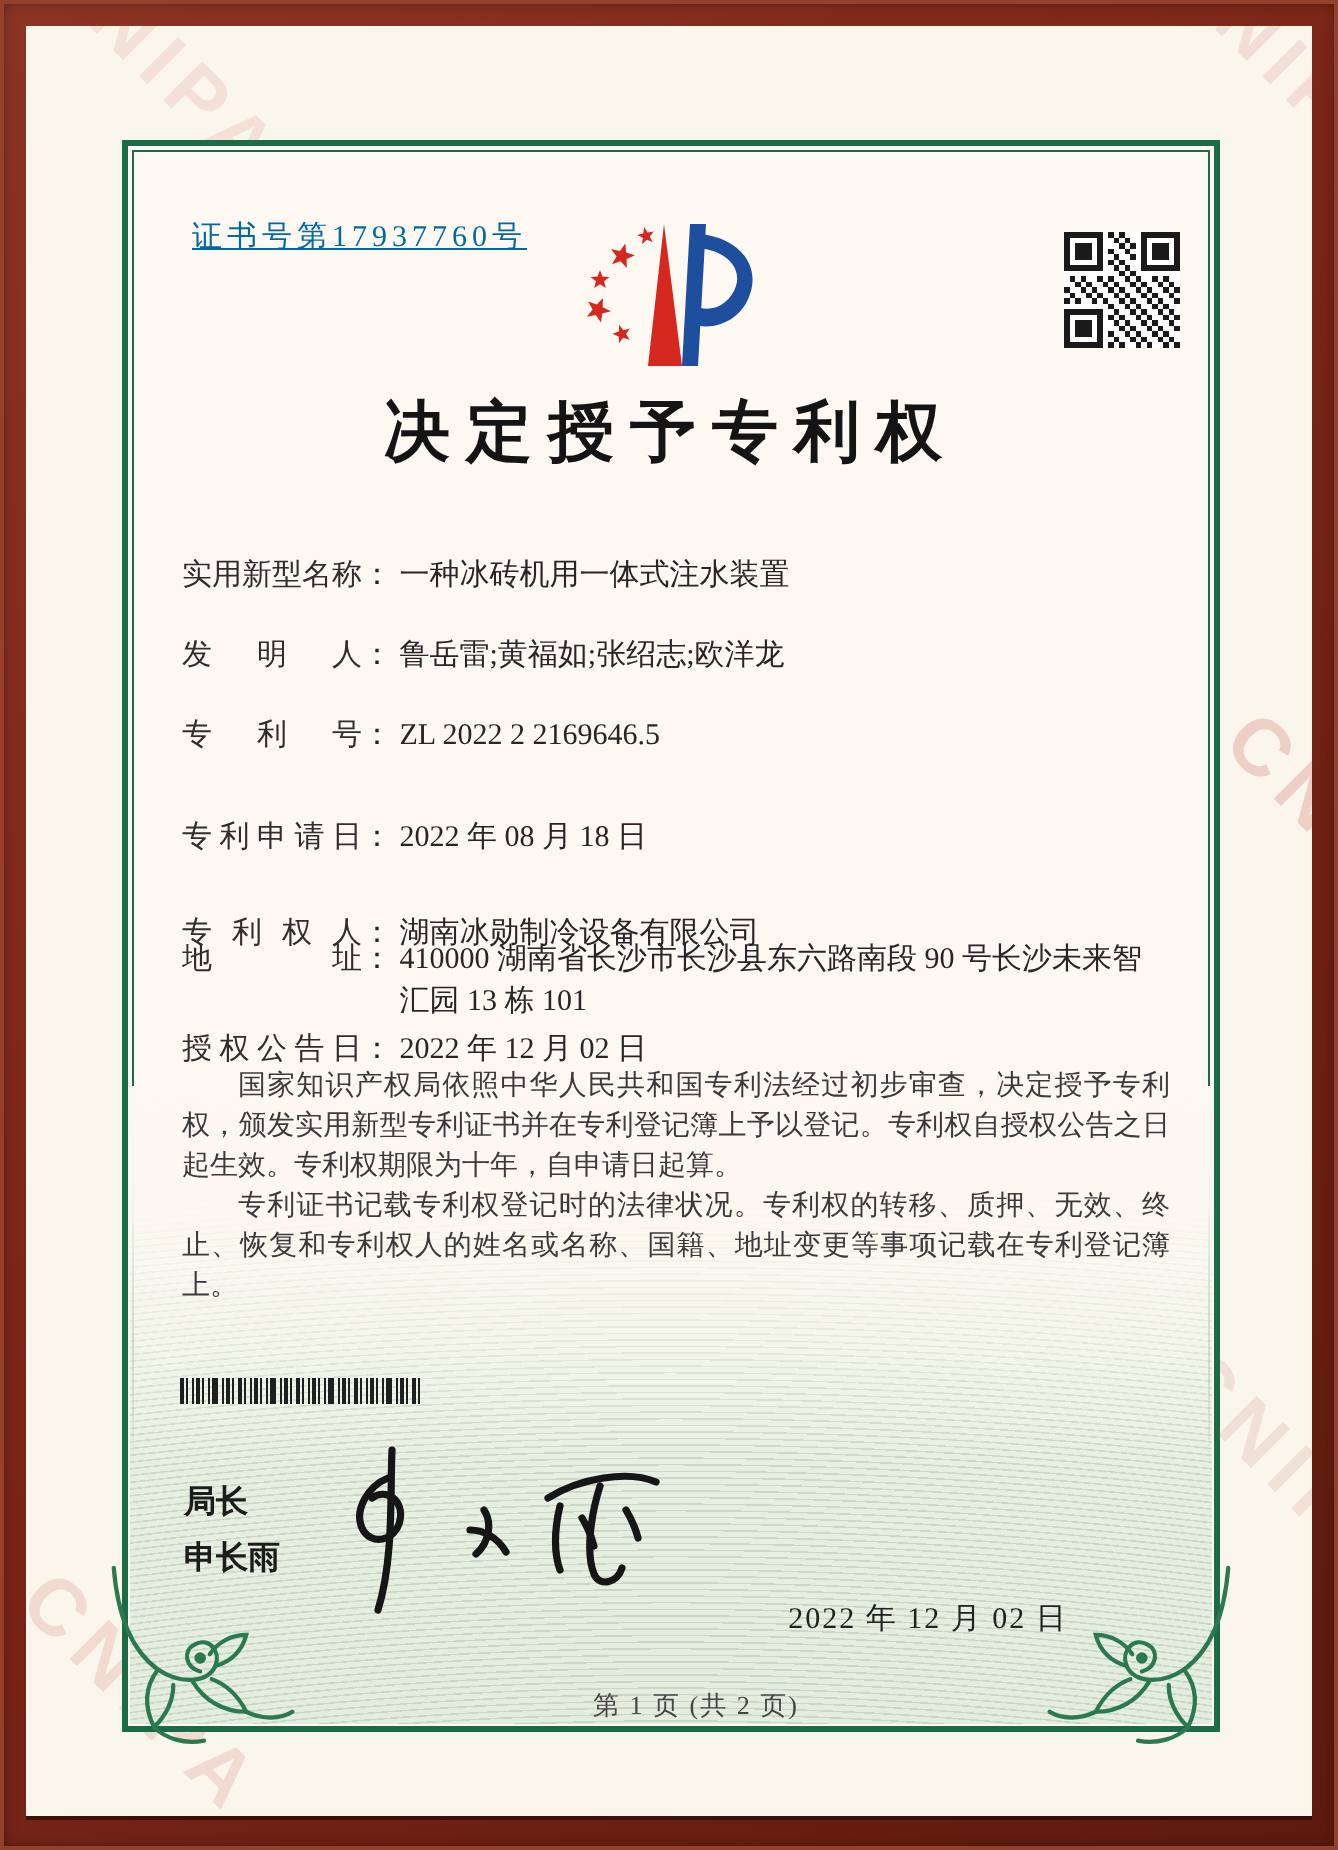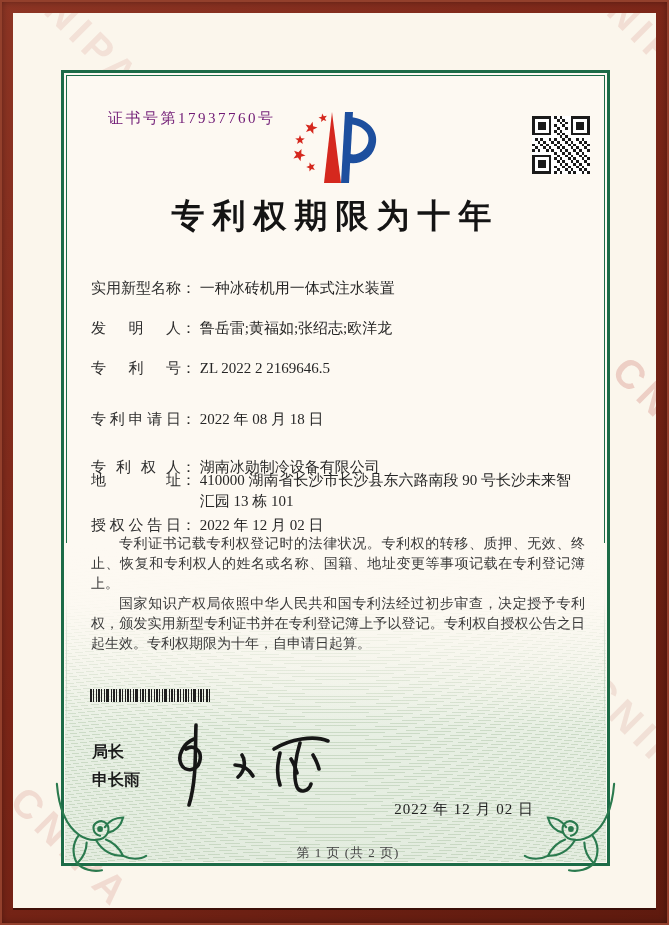--- a/index.html
+++ b/index.html
@@ -20,21 +20,21 @@
   .wm6{left:556px;top:700px;font-size:40px;color:rgba(210,160,148,.25);}
   
   .cert{position:absolute;left:48px;top:57px;width:543px;height:790px;
     border:3px solid #1c6b47;background:#fdf9f2;}
   .cert::before{content:"";position:absolute;inset:2px;border:1px solid #1c6b47;pointer-events:none;}
   .wave{position:absolute;left:1px;right:1px;bottom:1px;top:470px;
     background-image:
       linear-gradient(to bottom,#fdf9f2 0px,rgba(253,249,242,.95) 60px,rgba(253,249,242,0) 185px),
       repeating-radial-gradient(140% 120% at 50% 250%,rgba(148,178,140,.34) 0 1.5px,rgba(0,0,0,0) 1.5px 6.5px),
       linear-gradient(to bottom,rgba(231,239,227,.15) 0,#e7efe3 190px,#e3ecdf 100%);}
-  .cert-no{position:absolute;left:44px;top:36px;font-size:15px;letter-spacing:2.5px;color:#701a75;}
+  .cert-no{position:absolute;left:32px;top:36px;font-size:15px;letter-spacing:2.5px;color:#0369a1;text-decoration:underline;}
   .logo{position:absolute;left:226px;top:36px;width:90px;height:80px;}
   .qr{position:absolute;left:468px;top:43px;width:58px;height:58px;}
   .title{position:absolute;left:0;right:0;top:121px;text-align:center;
     font-size:33px;font-weight:700;letter-spacing:8px;color:#141414;}
   .frow{position:absolute;left:27px;width:500px;font-size:15px;color:#262626;line-height:21px;}
   .flabel{display:inline-block;width:90px;text-align:justify;text-align-last:justify;
     vertical-align:top;color:#2e2e2e;}
   .fcolon{display:inline-block;vertical-align:top;}
   .fvalue{display:inline-block;vertical-align:top;max-width:372px;}
   .r0{top:205px}.r1{top:245px}.r2{top:285px}.r3{top:336px}.r4{top:384px}.r5{top:397px}.r6{top:442px}
@@ -194,21 +194,21 @@
           <rect x="19" y="14" width="1" height="1" fill="#1a1a1a"></rect>
           <rect x="19" y="16" width="1" height="1" fill="#1a1a1a"></rect>
           <rect x="19" y="19" width="1" height="1" fill="#1a1a1a"></rect>
           <rect x="20" y="10" width="1" height="1" fill="#1a1a1a"></rect>
           <rect x="20" y="12" width="1" height="1" fill="#1a1a1a"></rect>
           <rect x="20" y="15" width="1" height="1" fill="#1a1a1a"></rect>
           <rect x="20" y="17" width="1" height="1" fill="#1a1a1a"></rect>
           <rect x="20" y="20" width="1" height="1" fill="#1a1a1a"></rect>
         </svg>
 
-      <div class="title">专利权期限为十年</div>
+      <div class="title">决定授予专利权</div>
 
       <div class="frow r0">
         <span class="flabel">实用新型名称</span><span class="fcolon">：</span>
         <span class="fvalue">一种冰砖机用一体式注水装置</span>
       </div>
       <div class="frow r1">
         <span class="flabel">发明人</span><span class="fcolon">：</span>
         <span class="fvalue">鲁岳雷;黄福如;张绍志;欧洋龙</span>
       </div>
       <div class="frow r2">
@@ -227,22 +227,22 @@
         <span class="flabel">地址</span><span class="fcolon">：</span>
         <span class="fvalue">410000 湖南省长沙市长沙县东六路南段 90 号长沙未来智汇园 13 栋 101</span>
       </div>
 
       <div class="frow r6">
         <span class="flabel">授权公告日</span><span class="fcolon">：</span>
         <span class="fvalue">2022 年 12 月 02 日</span>
       </div>
 
       <div class="body-text">
+        <p>国家知识产权局依照中华人民共和国专利法经过初步审查，决定授予专利权，颁发实用新型专利证书并在专利登记簿上予以登记。专利权自授权公告之日起生效。专利权期限为十年，自申请日起算。</p>
         <p>专利证书记载专利权登记时的法律状况。专利权的转移、质押、无效、终止、恢复和专利权人的姓名或名称、国籍、地址变更等事项记载在专利登记簿上。</p>
-        <p>国家知识产权局依照中华人民共和国专利法经过初步审查，决定授予专利权，颁发实用新型专利证书并在专利登记簿上予以登记。专利权自授权公告之日起生效。专利权期限为十年，自申请日起算。</p>
       </div>
 
       <div id="barcode" class="barcode">
           <span style="width: 2px; margin-right: 1px;"></span>
           <span style="width: 1px; margin-right: 2px;"></span>
           <span style="width: 1px; margin-right: 1px;"></span>
           <span style="width: 2px; margin-right: 1px;"></span>
           <span style="width: 1px; margin-right: 2px;"></span>
           <span style="width: 1px; margin-right: 1px;"></span>
           <span style="width: 3px; margin-right: 2px;"></span>

